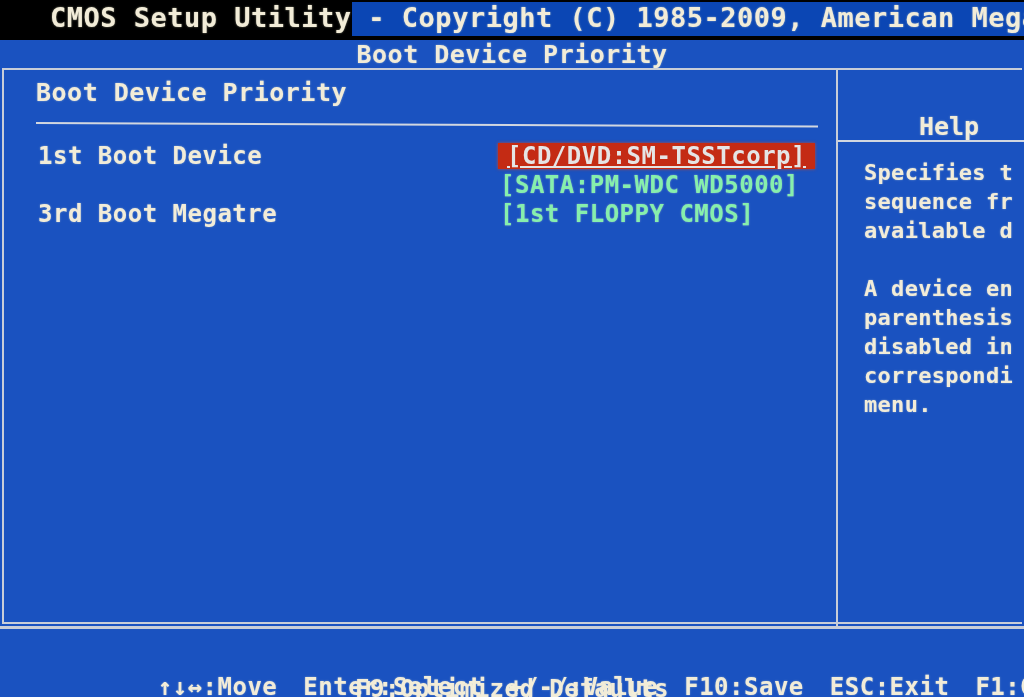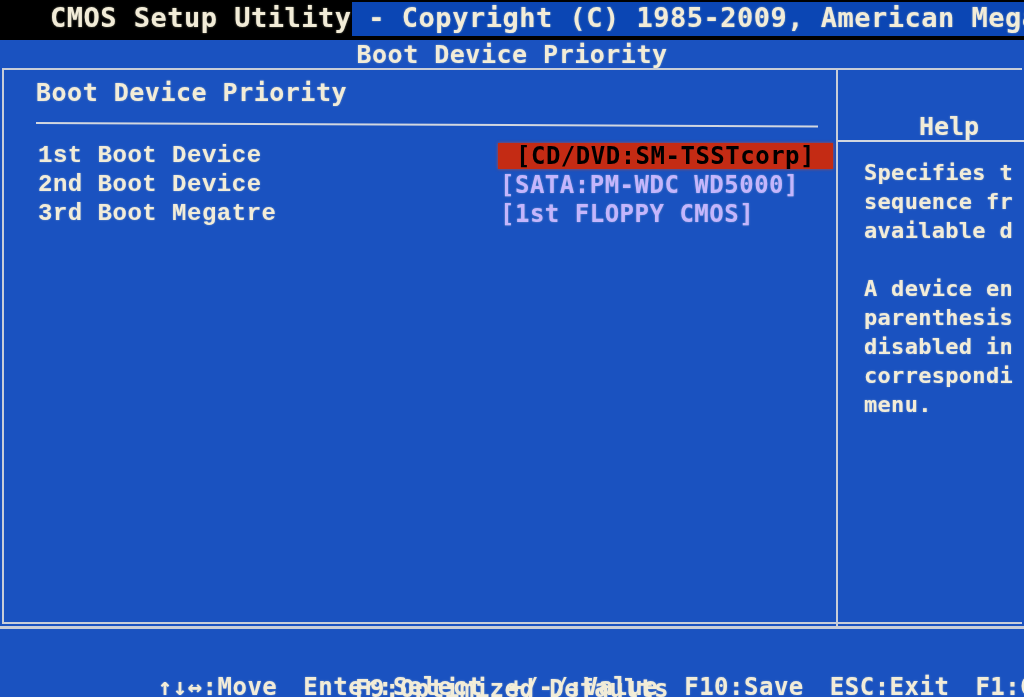--- a/index.html
+++ b/index.html
@@ -118,40 +118,40 @@
   .boot-label {
     position: absolute;
     left: 38px; top: 0;
     font-size: 24px;
     line-height: 26px;
     font-weight: bold;
     color: #f2ecd8;
     white-space: pre;
     letter-spacing: 0.5px;
     text-shadow: 0 0 2px rgba(255,255,220,0.45);
-    font-family: Liberation Mono, monospace;
   }
   .boot-value {
     position: absolute;
     left: 500px; top: 0;
     font-size: 24px;
     line-height: 26px;
     font-weight: bold;
-    color: #c4b5fd;
+    color: #86efac;
     white-space: pre;
     letter-spacing: 0.5px;
     text-shadow: 0 0 2px rgba(255,255,220,0.45);
   }
   .boot-value.selected {
     background: #c42b14;
-    color: #000000;
-    padding: 0 18px;
+    color: #e5e5e5;
+    padding: 0 9px;
     left: 498px;
     box-shadow: 0 0 3px rgba(220,70,30,0.8);
     text-shadow: none;
+    text-decoration: underline;
   }
 
   
   #help-title {
     position: absolute;
     left: 838px; top: 100px;
     width: 222px;
     text-align: center;
     font-size: 25px;
     line-height: 30px;
@@ -243,21 +243,20 @@
 
   <div id="section-title">Boot Device Priority</div>
   <div id="section-rule"></div>
 
   <div class="boot-row" style="top:143px">
     <span class="boot-label">1st Boot Device</span>
     <span class="boot-value selected">[CD/DVD:SM-TSSTcorp]</span>
   </div>
 
   <div class="boot-row" style="top:172px">
-    <span class="boot-label">2nd Boot Device</span>
     <span class="boot-value">[SATA:PM-WDC WD5000]</span>
   </div>
 
   <div class="boot-row" style="top:201px">
     <span class="boot-label">3rd Boot Megatre</span>
     <span class="boot-value">[1st FLOPPY CMOS]</span>
   </div>
 
   <div id="help-title">Help</div>
   <div id="help-rule"></div>

